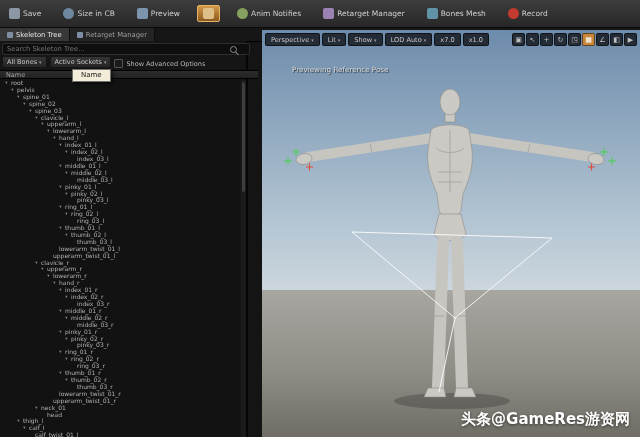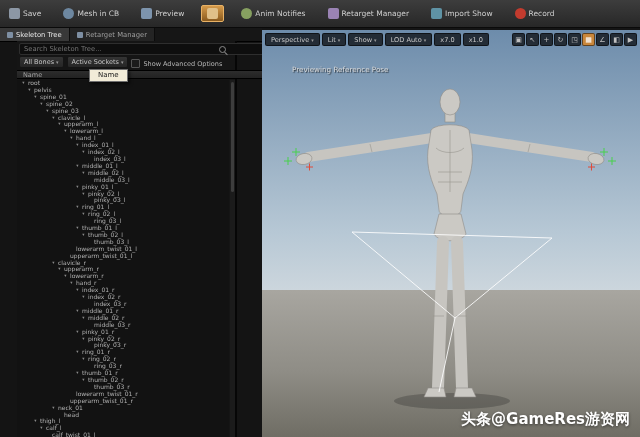--- a/index.html
+++ b/index.html
@@ -25,22 +25,22 @@
 
   
   .tabbar{position:absolute;left:0;top:28px;width:262px;height:13px;background:#161616;
     display:flex;border-bottom:1px solid #000;}
   .tab{display:flex;align-items:center;gap:3px;font-size:6.8px;color:#9f9f9f;
     padding:0 7px;background:#242424;border-right:1px solid #0c0c0c;}
   .tab.active{background:#383838;color:#e8e8e8;}
   .tabicon{width:6px;height:6px;background:#7e8fa3;border-radius:1px;}
 
   
-  .panel{position:absolute;left:0;top:41px;width:220px;bottom:0;background:#151515;
-    border-right:2px solid #060606;box-sizing:border-box;margin-left:17px;}
+  .panel{position:absolute;left:0;top:41px;width:248px;bottom:0;background:#151515;
+    border-right:2px solid #060606;box-sizing:border-box;}
   .search{position:absolute;left:2px;top:2px;width:248px;height:12px;box-sizing:border-box;
     background:#0e0e0e;border:1px solid #2e2e2e;border-radius:2px;color:#9a9a9a;
     font-size:6.8px;padding:0 14px 0 4px;outline:none;font-family:inherit;}
   .mag{position:absolute;right:9px;top:5px;width:5px;height:5px;border:1px solid #8a8a8a;border-radius:50%;}
   .mag::after{content:'';position:absolute;width:4px;height:1px;background:#8a8a8a;
     transform:rotate(45deg);right:-3px;bottom:-2px;}
   .filters{position:absolute;left:2px;top:16px;height:11px;display:flex;align-items:flex-end;gap:3px;}
   .fbtn{background:linear-gradient(#343434,#262626);border:1px solid #151515;color:#c6c6c6;
     font-size:6.5px;height:10px;padding:0 4px;border-radius:2px;display:flex;align-items:center;gap:2px;}
   .caret{font-size:5px;color:#999;}
@@ -95,40 +95,40 @@
 
 <div class="app">
 
   <div class="toolbar" id="toolbar">
       <div class="tb-btn">
         <span class="ticon save-icon"></span>
         <span class="tlbl">Save</span>
       </div>
       <div class="tb-btn">
         <span class="ticon find-icon"></span>
-        <span class="tlbl">Mesh in CB</span>
+        <span class="tlbl">Size in CB</span>
       </div>
       <div class="tb-btn">
         <span class="ticon preview-icon"></span>
         <span class="tlbl">Preview</span>
       </div>
       <div class="tb-btn hl">
         <span class="ticon mesh-icon"></span>
       </div>
       <div class="tb-btn">
         <span class="ticon notify-icon"></span>
         <span class="tlbl">Anim Notifies</span>
       </div>
       <div class="tb-btn">
         <span class="ticon retarget-icon"></span>
         <span class="tlbl">Retarget Manager</span>
       </div>
       <div class="tb-btn">
         <span class="ticon import-icon"></span>
-        <span class="tlbl">Import Show</span>
+        <span class="tlbl">Bones Mesh</span>
       </div>
       <div class="tb-btn">
         <span class="ticon record-icon"></span>
         <span class="tlbl">Record</span>
       </div>
     </div>
 
   <div class="tabbar" id="tabbar">
       <div class="tab active">
         <span class="tabicon"></span>

